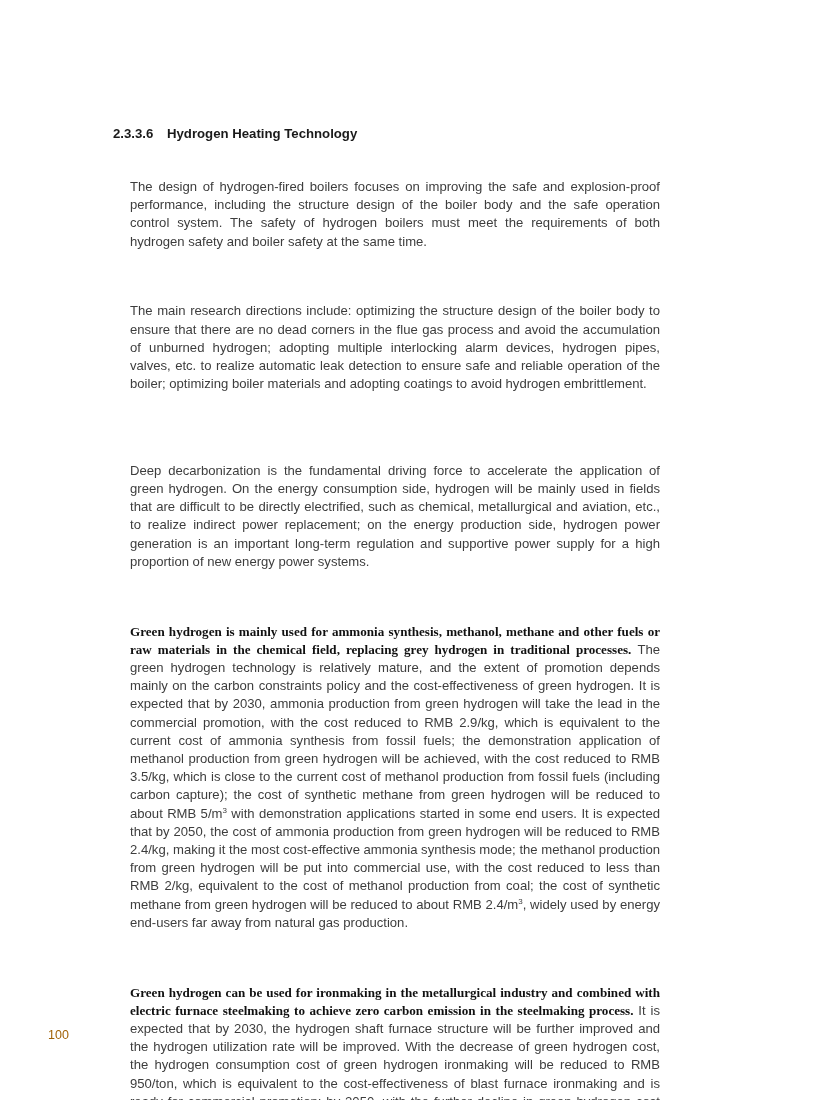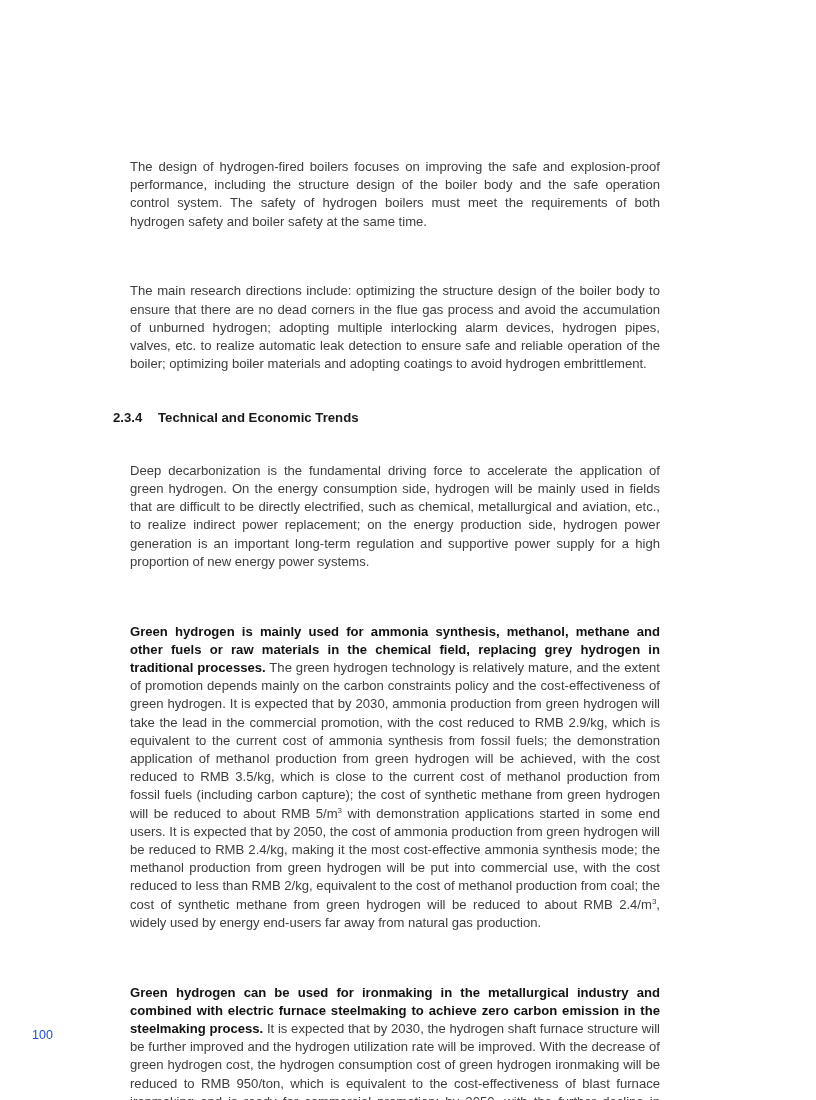--- a/index.html
+++ b/index.html
@@ -6,39 +6,39 @@
   body { width: 816px; height: 1100px; position: relative; overflow: hidden;
          font-family: "Liberation Sans", sans-serif; color: #3a3a3a; }
   .content { position: absolute; left: 113px; top: 124px; width: 564px; }
   h3 { font-family: "Liberation Sans", sans-serif; font-size: 13.2px; font-weight: bold;
        color: #1a1a1a; margin: 0; line-height: 20px; }
   h3 .num { display: inline-block; min-width: 54px; }
   h3.s2 .num { min-width: 45px; }
   p { font-size: 13.1px; line-height: 18.2px; margin: 17px; text-align: justify; color: #3d3d3d; }
   .gap-h { height: 17px; }
   .gap-p { height: 17.5px; }
-  .lead { font-weight: bold; color: #111; }
+  .lead { font-weight: bold; color: #111; font-family: Liberation Serif, serif; }
   sup { font-size: 8px; line-height: 0; vertical-align: 5px; }
-  .page-number { position: absolute; left: 32px; top: 1028px; font-size: 12.5px;
-                 color: #1d4ed8; font-family: "Liberation Sans", sans-serif; }
+  .page-number { position: absolute; left: 48px; top: 1028px; font-size: 12.5px;
+                 color: #a16207; font-family: "Liberation Sans", sans-serif; }
 </style>
 </head>
 <body>
 
 <div class="content">
 
+  <h3>
+    <span class="num">2.3.3.6</span><span>Hydrogen Heating Technology</span>
+  </h3>
   <div class="gap-h"></div>
   <p>The design of hydrogen-fired boilers focuses on improving the safe and explosion-proof performance, including the structure design of the boiler body and the safe operation control system. The safety of hydrogen boilers must meet the requirements of both hydrogen safety and boiler safety at the same time.</p>
   <div class="gap-p"></div>
   <p>The main research directions include: optimizing the structure design of the boiler body to ensure that there are no dead corners in the flue gas process and avoid the accumulation of unburned hydrogen; adopting multiple interlocking alarm devices, hydrogen pipes, valves, etc. to realize automatic leak detection to ensure safe and reliable operation of the boiler; optimizing boiler materials and adopting coatings to avoid hydrogen embrittlement.</p>
   <div class="gap-p"></div>
 
-  <h3 class="s2">
-    <span class="num">2.3.4</span><span>Technical and Economic Trends</span>
-  </h3>
   <div class="gap-h"></div>
   <p>Deep decarbonization is the fundamental driving force to accelerate the application of green hydrogen. On the energy consumption side, hydrogen will be mainly used in fields that are difficult to be directly electrified, such as chemical, metallurgical and aviation, etc., to realize indirect power replacement; on the energy production side, hydrogen power generation is an important long-term regulation and supportive power supply for a high proportion of new energy power systems.</p>
   <div class="gap-p"></div>
 
   <p><span class="lead">Green hydrogen is mainly used for ammonia synthesis, methanol, methane and other fuels or raw materials in the chemical field, replacing grey hydrogen in traditional processes.</span><span> The green hydrogen technology is relatively mature, and the extent of promotion depends mainly on the carbon constraints policy and the cost-effectiveness of green hydrogen. It is expected that by 2030, ammonia production from green hydrogen will take the lead in the commercial promotion, with the cost reduced to RMB 2.9/kg, which is equivalent to the current cost of ammonia synthesis from fossil fuels; the demonstration application of methanol production from green hydrogen will be achieved, with the cost reduced to RMB 3.5/kg, which is close to the current cost of methanol production from fossil fuels (including carbon capture); the cost of synthetic methane from green hydrogen will be reduced to about RMB 5/m</span><sup>3</sup><span> with demonstration applications started in some end users. It is expected that by 2050, the cost of ammonia production from green hydrogen will be reduced to RMB 2.4/kg, making it the most cost-effective ammonia synthesis mode; the methanol production from green hydrogen will be put into commercial use, with the cost reduced to less than RMB 2/kg, equivalent to the cost of methanol production from coal; the cost of synthetic methane from green hydrogen will be reduced to about RMB 2.4/m</span><sup>3</sup><span>, widely used by energy end-users far away from natural gas production.</span></p>
   <div class="gap-p"></div>
 
   <p><span class="lead">Green hydrogen can be used for ironmaking in the metallurgical industry and combined with electric furnace steelmaking to achieve zero carbon emission in the steelmaking process.</span><span> It is expected that by 2030, the hydrogen shaft furnace structure will be further improved and the hydrogen utilization rate will be improved. With the decrease of green hydrogen cost, the hydrogen consumption cost of green hydrogen ironmaking will be reduced to RMB 950/ton, which is equivalent to the cost-effectiveness of blast furnace ironmaking and is ready for commercial promotion; by 2050, with the further decline in green hydrogen cost and the</span></p>
 </div>
 

